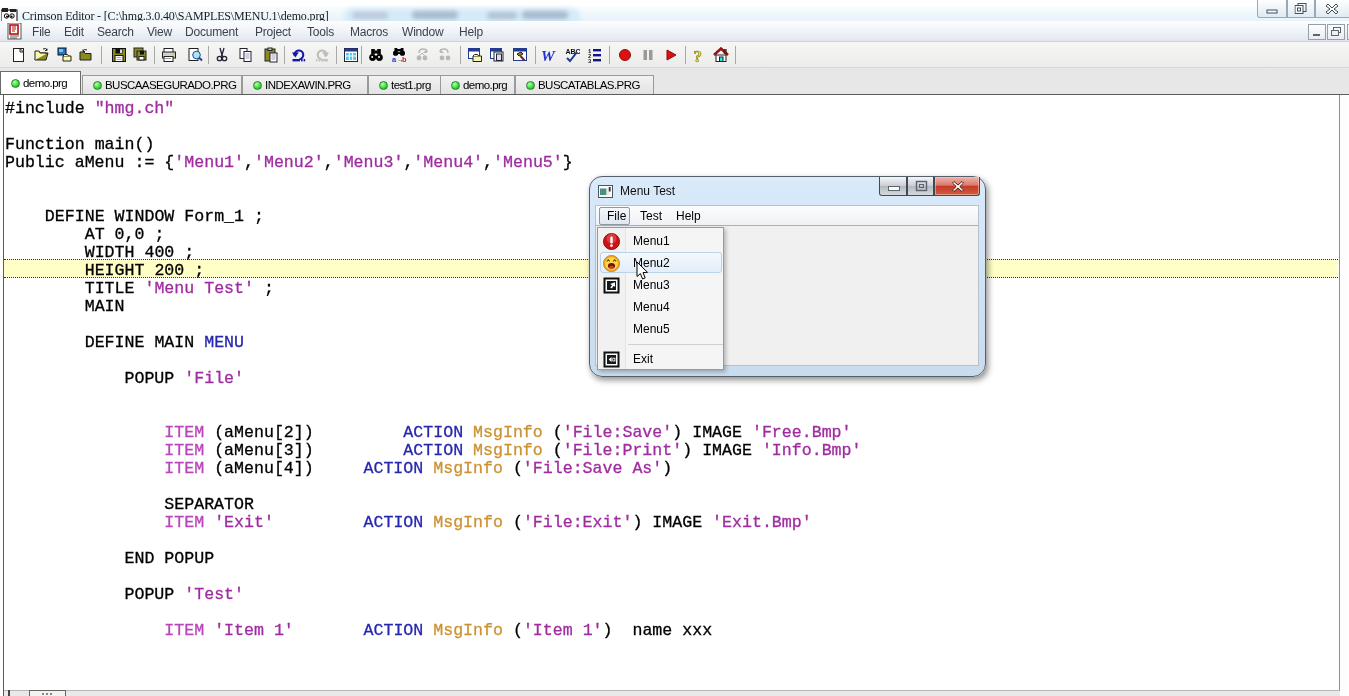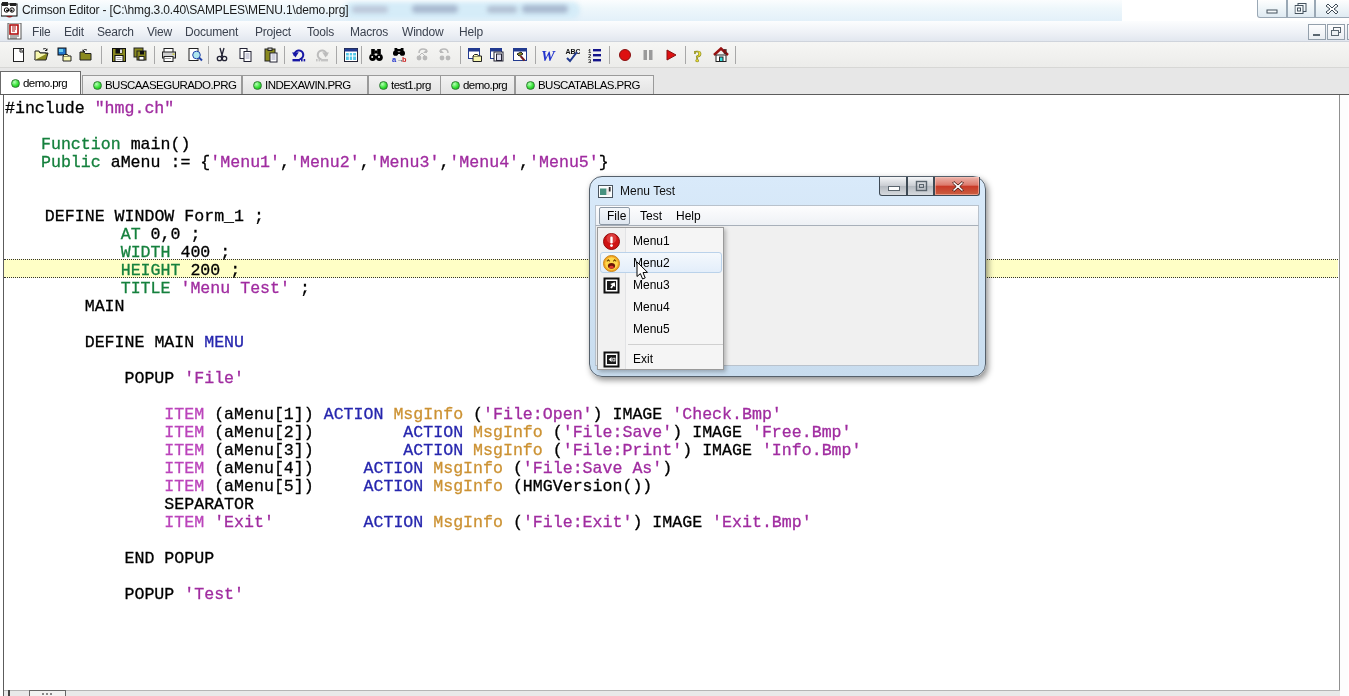--- a/index.html
+++ b/index.html
@@ -1,21 +1,21 @@
 <!DOCTYPE html>
 <html><head>
 <meta charset="utf-8">
 <style>
   * { margin:0; padding:0; box-sizing:border-box; }
   html,body { width:1349px; height:696px; overflow:hidden; }
   body { position:relative; font-family:"Liberation Sans", sans-serif; background:#fff; }
   .abs { position:absolute; }
   
-  #titlebar { left:0; top:0; width:1122px; height:21px;
-    background:linear-gradient(#fbfdfe 0%, #eef7fb 40%, #e3f0f9 100%); }
+  #titlebar { left:0; top:6px; width:1349px; height:21px;
+    background:linear-gradient(#fbfdfe 0%, #eef7fb 40%, #e3f0f9 100%);font-family:Liberation Serif, serif; }
   #titletext { left:22px; top:3px; font-size:12px; color:#1a1a1a; white-space:pre; letter-spacing:-0.15px; }
   .blob { position:absolute; border-radius:4px; filter:blur(2.2px); }
   #bluehalo { left:344px; top:2px; width:236px; height:17px; border-radius:8px;
      background:#d5ecf8; filter:blur(2px); }
   
   .capbtn { position:absolute; top:0; height:18px; border:1px solid #9aa8b5; border-top:none;
     background:linear-gradient(#fefefe, #f0f6f9 45%, #dfeaf2); }
   .capbtn svg { position:absolute; left:50%; top:50%; transform:translate(-50%,-50%); }
   
   #menubar { left:0; top:21px; width:1349px; height:21px;
@@ -37,21 +37,21 @@
   .tdot { position:absolute; left:10px; top:50%; width:9px; height:9px; margin-top:-4.5px;
      border-radius:50%; background:radial-gradient(circle at 35% 30%, #b8ffb8, #35e235 55%, #0f9e0f);
      border:1px solid #2e7d32; }
   .tlabel { position:absolute; left:22px; top:50%; transform:translateY(-50%); white-space:nowrap; font-size:11.5px; letter-spacing:-0.55px; }
   
   #editor { left:0; top:94px; width:1349px; height:602px; background:#fff; }
   #editor .lline { position:absolute; left:5px; height:18px; line-height:18px;
      font:400 16.6px "Liberation Mono", monospace; -webkit-text-stroke:0.3px currentColor; white-space:pre; color:#000; }
   #curline { position:absolute; left:4px; top:165px; width:1334px; height:19px;
      background:#ffffc6; border-top:1px dotted #333; border-bottom:1px dotted #333; }
-  .kb { color:#15803d;padding-left:36px; }   
+  .kb { color:#000000; }   
   .kn { color:#2626ae; }  
   .kt { color:#000000;margin-top:41px; }   
   .km { color:#bb44bb; }   
   .ks { color:#a02ca0; }   
   .kg { color:#cc9233; }   
   #ed-lborder { left:3px; top:94px; width:1px; height:602px; background:#5c5c5c; }
   #ed-tborder { left:0px; top:94px; width:1349px; height:1px; background:#5c5c5c; }
   #ed-rzone { left:1339px; top:94px; width:9px; height:602px; background:#fdfdfd; border-left:1px solid #909090; }
   #hscroll { left:4px; top:690px; width:1336px; height:6px; background:#e9e9e9; border-top:1px solid #b5b5b5; }
   
@@ -353,29 +353,28 @@
     <div class="lline" style="top:40.5px"><span class="kb">Function</span> <span class="kt">main</span>()</div>
     <div class="lline" style="top:58.5px"><span class="kb">Public</span> aMenu := {<span class="ks">'Menu1'</span>,<span class="ks">'Menu2'</span>,<span class="ks">'Menu3'</span>,<span class="ks">'Menu4'</span>,<span class="ks">'Menu5'</span>}</div>
     <div class="lline" style="top:112.5px">    <span class="kt">DEFINE WINDOW</span> Form_1 ;</div>
     <div class="lline" style="top:130.5px">        <span class="kb">AT</span> 0,0 ;</div>
     <div class="lline" style="top:148.5px">        <span class="kb">WIDTH</span> 400 ;</div>
     <div class="lline" style="top:166.5px">        <span class="kb">HEIGHT</span> 200 ;</div>
     <div class="lline" style="top:184.5px">        <span class="kb">TITLE</span> <span class="ks">'Menu Test'</span> ;</div>
     <div class="lline" style="top:202.5px">        <span class="kt">MAIN</span></div>
     <div class="lline" style="top:274.5px">            <span class="kt">POPUP</span> <span class="ks">'File'</span></div>
     <div class="lline" style="top:238.5px">        <span class="kt">DEFINE MAIN</span> <span class="kn">MENU</span></div>
-    <div class="lline" style="top:310.5px">                <span class="km">ITEM</span> (aMenu[1]) <span class="kn">ACTION</span> <span class="kg">MsgInfo</span> (<span class="ks">'File:Open'</span>) <span class="kt">IMAGE</span> <span class="ks">'Check.Bmp'</span></div>
     <div class="lline" style="top:328.5px">                <span class="km">ITEM</span> (aMenu[2])         <span class="kn">ACTION</span> <span class="kg">MsgInfo</span> (<span class="ks">'File:Save'</span>) <span class="kt">IMAGE</span> <span class="ks">'Free.Bmp'</span></div>
     <div class="lline" style="top:346.5px">                <span class="km">ITEM</span> (aMenu[3])         <span class="kn">ACTION</span> <span class="kg">MsgInfo</span> (<span class="ks">'File:Print'</span>) <span class="kt">IMAGE</span> <span class="ks">'Info.Bmp'</span></div>
     <div class="lline" style="top:364.5px">                <span class="km">ITEM</span> (aMenu[4])     <span class="kn">ACTION</span> <span class="kg">MsgInfo</span> (<span class="ks">'File:Save As'</span>)</div>
-    <div class="lline" style="top:382.5px">                <span class="km">ITEM</span> (aMenu[5])     <span class="kn">ACTION</span> <span class="kg">MsgInfo</span> (HMGVersion())</div>
     <div class="lline" style="top:400.5px">                SEPARATOR</div>
     <div class="lline" style="top:418.5px">                <span class="km">ITEM</span> <span class="ks">'Exit'</span>         <span class="kn">ACTION</span> <span class="kg">MsgInfo</span> (<span class="ks">'File:Exit'</span>) <span class="kt">IMAGE</span> <span class="ks">'Exit.Bmp'</span></div>
     <div class="lline" style="top:454.5px">            <span class="kt">END POPUP</span></div>
     <div class="lline" style="top:490.5px">            <span class="kt">POPUP</span> <span class="ks">'Test'</span></div>
+    <div class="lline" style="top:526.5px">                <span class="km">ITEM</span> <span class="ks">'Item 1'</span>       <span class="kn">ACTION</span> <span class="kg">MsgInfo</span> (<span class="ks">'Item 1'</span>)  name xxx</div>
   </div>
 <div class="abs" id="ed-rzone"></div>
 <div class="abs" id="ed-lborder"></div>
 <div class="abs" id="ed-tborder"></div>
 <div class="abs" id="hscroll">
   <div style="position:absolute;left:4px;top:-1px;width:2px;height:7px;background:#444;"></div>
   <div style="position:absolute;left:25px;top:-1px;width:37px;height:8px;background:#f2f2f1;border:1px solid #666;">
     <div style="position:absolute;left:12px;top:2px;width:10px;height:2px;background:repeating-linear-gradient(90deg,#888 0 2px,transparent 2px 4px);"></div>
   </div>
 </div>

